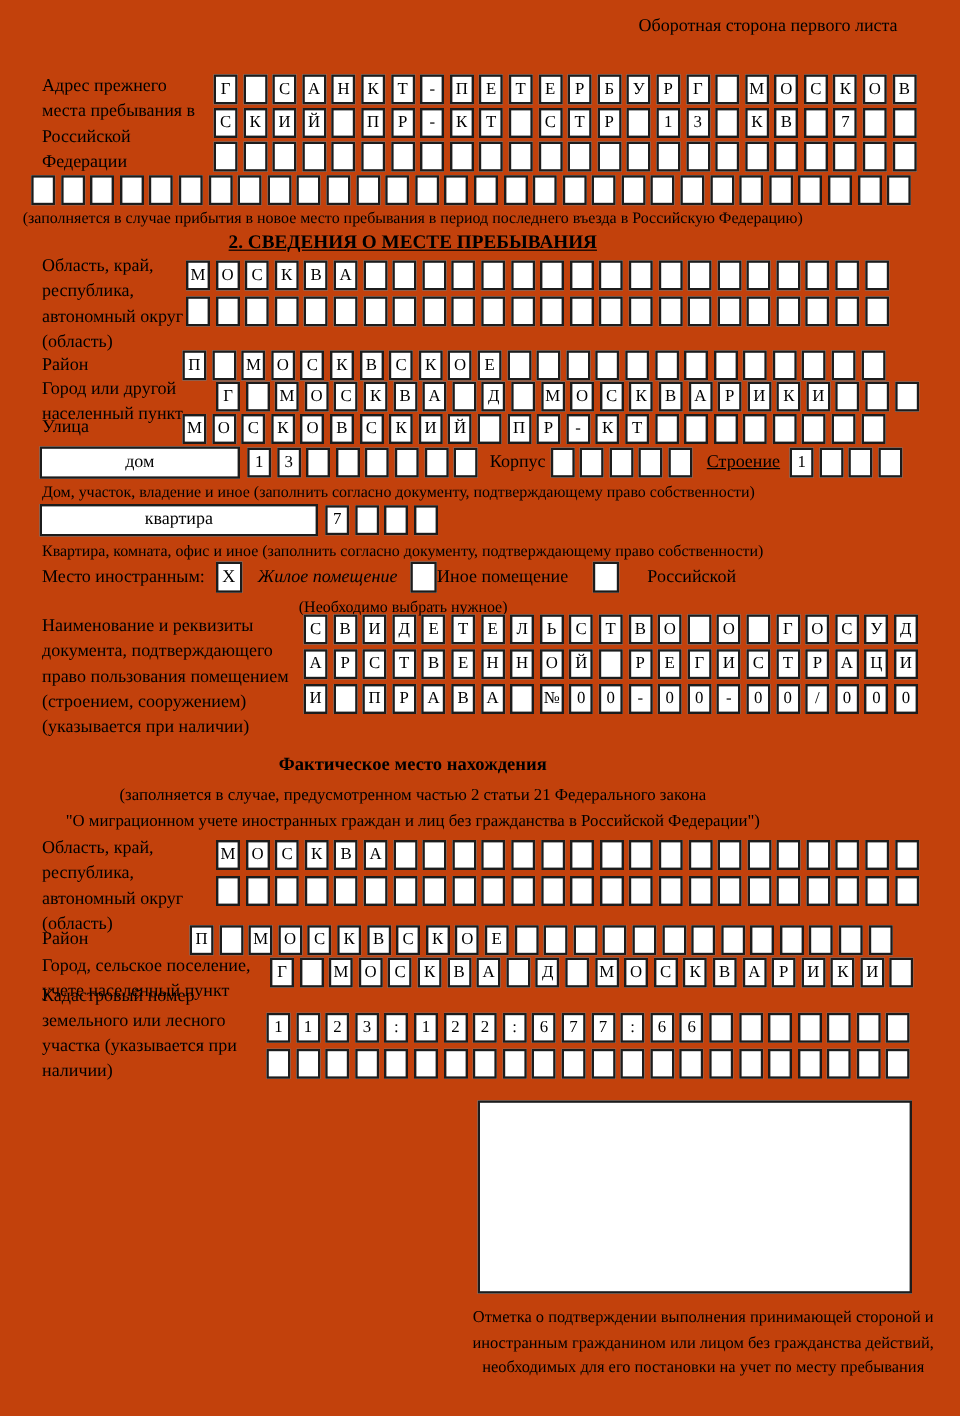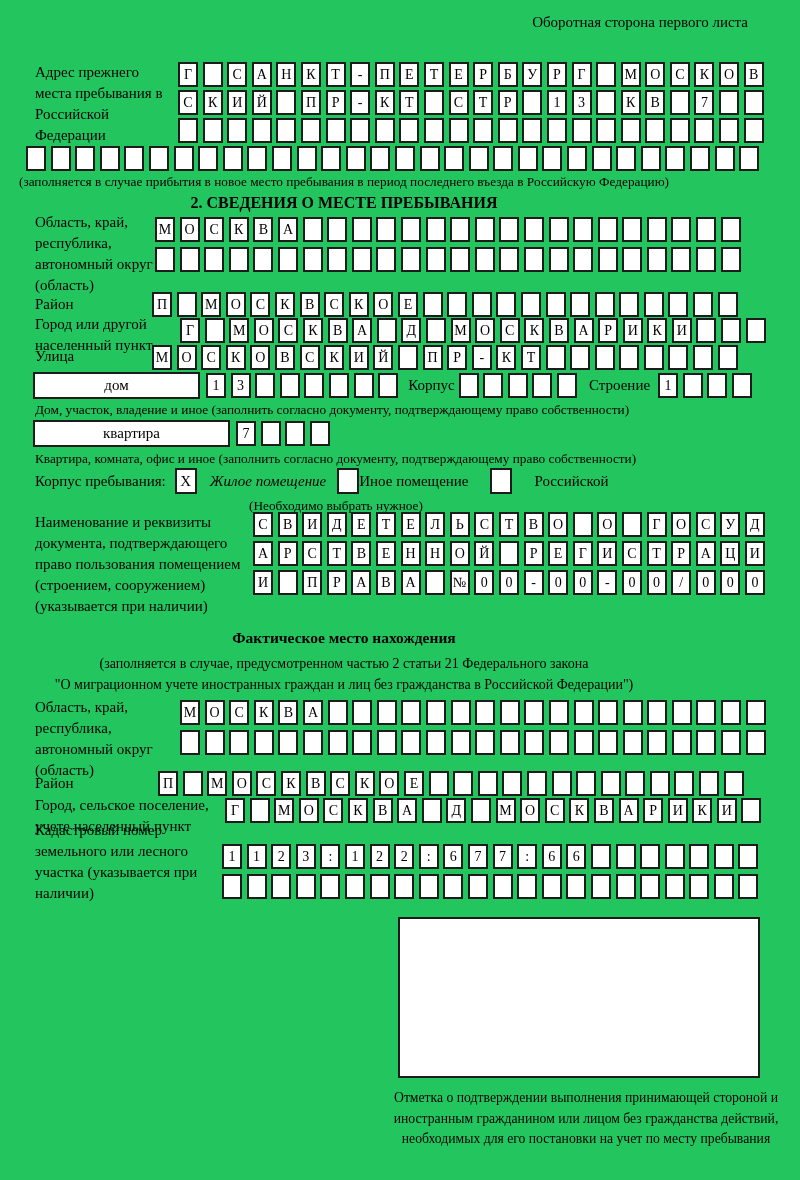--- a/index.html
+++ b/index.html
@@ -1,21 +1,21 @@
 <!DOCTYPE html>
 <html><head>
 <meta charset="utf-8">
 <style>
   * { box-sizing: border-box; }
   html,body { margin:0; padding:0; background:#fff; }
   .page {
     position: relative;
     width: 800px;
     height: 1180px;
-    background: #22c55e;
+    background: #c2410c;
     color: #000;
     font-family: "Liberation Serif", serif;
     overflow: hidden;
   }
   .abs { position: absolute; }
 
   .corner-note { top:14px; right:52px; font-size:15px; }
 
   .flabel { font-size:15px; line-height:21px; }
   .note   { font-size:13.3px; line-height:17px; }
@@ -170,21 +170,21 @@
       <span class="cell"></span>
       <span class="cell"></span>
       <span class="cell"></span>
       <span class="cell"></span>
       <span class="cell"></span>
       <span class="cell"></span>
       <span class="cell"></span>
     </div>
   <div class="abs note center" style="top:173px;">(заполняется в случае прибытия в новое место пребывания в период последнего въезда в Российскую Федерацию)</div>
 
-  <div class="abs sec-title center" style="top:194px;">2. СВЕДЕНИЯ О МЕСТЕ ПРЕБЫВАНИЯ</div>
+  <div class="abs sec-title center" style="top:194px;text-decoration:underline;">2. СВЕДЕНИЯ О МЕСТЕ ПРЕБЫВАНИЯ</div>
 
   <div class="abs flabel" style="top:212px; left:35px; width:122px;">Область, край, республика, автономный округ (область)</div>
   <div class="abs rows g5" style="top:217px; left:155px;">
     <div class="cells">
         <span class="cell">М</span>
         <span class="cell">О</span>
         <span class="cell">С</span>
         <span class="cell">К</span>
         <span class="cell">В</span>
         <span class="cell">А</span>
@@ -332,43 +332,43 @@
         <span class="cell"></span>
       </div>
     <div class="hlbl" style="margin-left:10px;">Корпус</div>
     <div class="cells" style="margin-left:4px;">
         <span class="cell"></span>
         <span class="cell"></span>
         <span class="cell"></span>
         <span class="cell"></span>
         <span class="cell"></span>
       </div>
-    <div class="hlbl" style="margin-left:12px;">Строение</div>
+    <div class="hlbl" style="margin-left:12px;text-decoration:underline;">Строение</div>
     <div class="cells" style="margin-left:8px;">
         <span class="cell">1</span>
         <span class="cell"></span>
         <span class="cell"></span>
         <span class="cell"></span>
       </div>
   </div>
   <div class="abs note" style="top:401px; left:35px;">Дом, участок, владение и иное (заполнить согласно документу, подтверждающему право собственности)</div>
 
   <div class="abs hrow" style="top:420px; left:33px;">
-    <div class="widebox" style="width:197px;">квартира</div>
+    <div class="widebox" style="width:232px;">квартира</div>
     <div class="cells" style="margin-left:6px;">
         <span class="cell">7</span>
         <span class="cell"></span>
         <span class="cell"></span>
         <span class="cell"></span>
       </div>
   </div>
   <div class="abs note" style="top:450px; left:35px;">Квартира, комната, офис и иное (заполнить согласно документу, подтверждающему право собственности)</div>
 
   <div class="abs stay-row" style="top:468px; left:35px;">
-    <span>Корпус пребывания:</span>
+    <span>Место иностранным:</span>
     <span class="chk" style="margin-left:9px;">X</span>
     <span style="margin-left:13px;font-style:italic;">Жилое помещение</span>
     <span class="chk" style="margin-left:11px;"></span>
     <span style="">Иное помещение</span>
     <span class="chk" style="margin-left:21px;"></span>
     <span style="margin-left:23px;">Российской</span>
   </div>
   <div class="abs note" style="top:497px; left:249px;">(Необходимо выбрать нужное)</div>
 
   <div class="abs flabel" style="top:512px; left:35px; width:218px;">Наименование и реквизиты документа, подтверждающего право пользования помещением (строением, сооружением) (указывается при наличии)</div>

